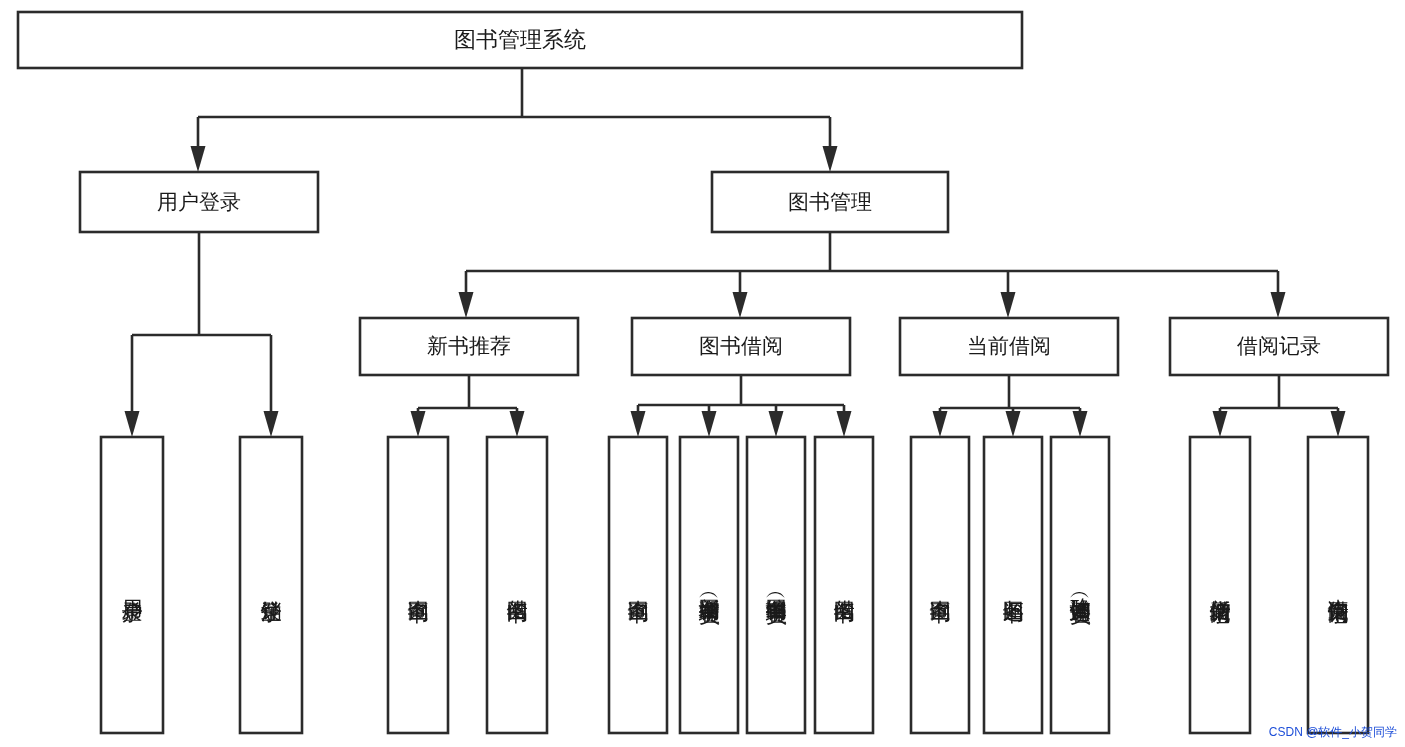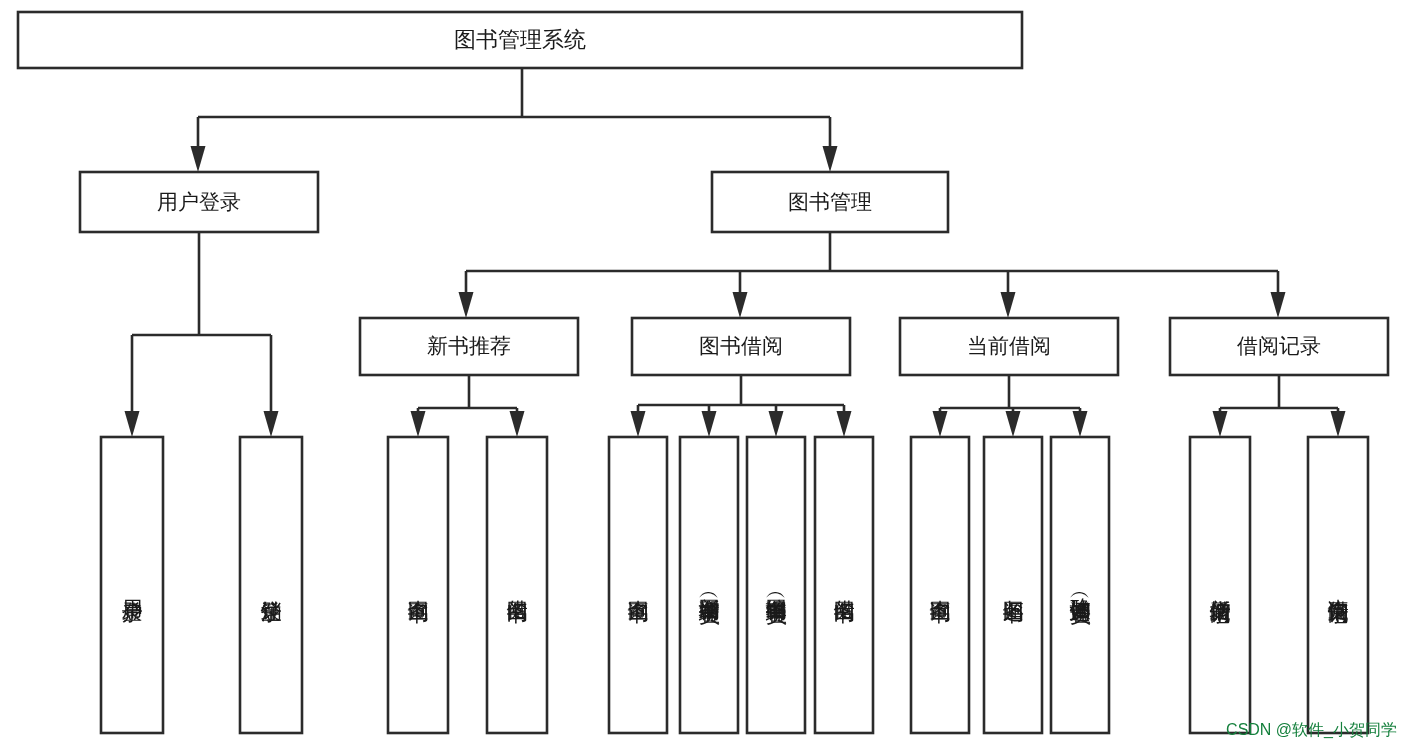--- a/index.html
+++ b/index.html
@@ -68,22 +68,22 @@
     line-height: 1.06;
     color: #1a1a1a;
     letter-spacing: 1px;
     white-space: nowrap;
   }
   .watermark {
     position: absolute;
     right: 8px;
     bottom: 6px;
     font-family: "Liberation Sans", "DejaVu Sans", sans-serif;
-    font-size: 16px;
-    color: #15803d;
+    font-size: 12px;
+    color: #1d4ed8;
     white-space: nowrap;
   }
 </style>
 </head>
 <body>
 
 <div id="diagram-root">
   <svg class="diagram-canvas" viewBox="0 0 1405 747">
     <g id="connector-layer">
         <line x1="522" y1="68" x2="522" y2="117" class="connector"></line>

